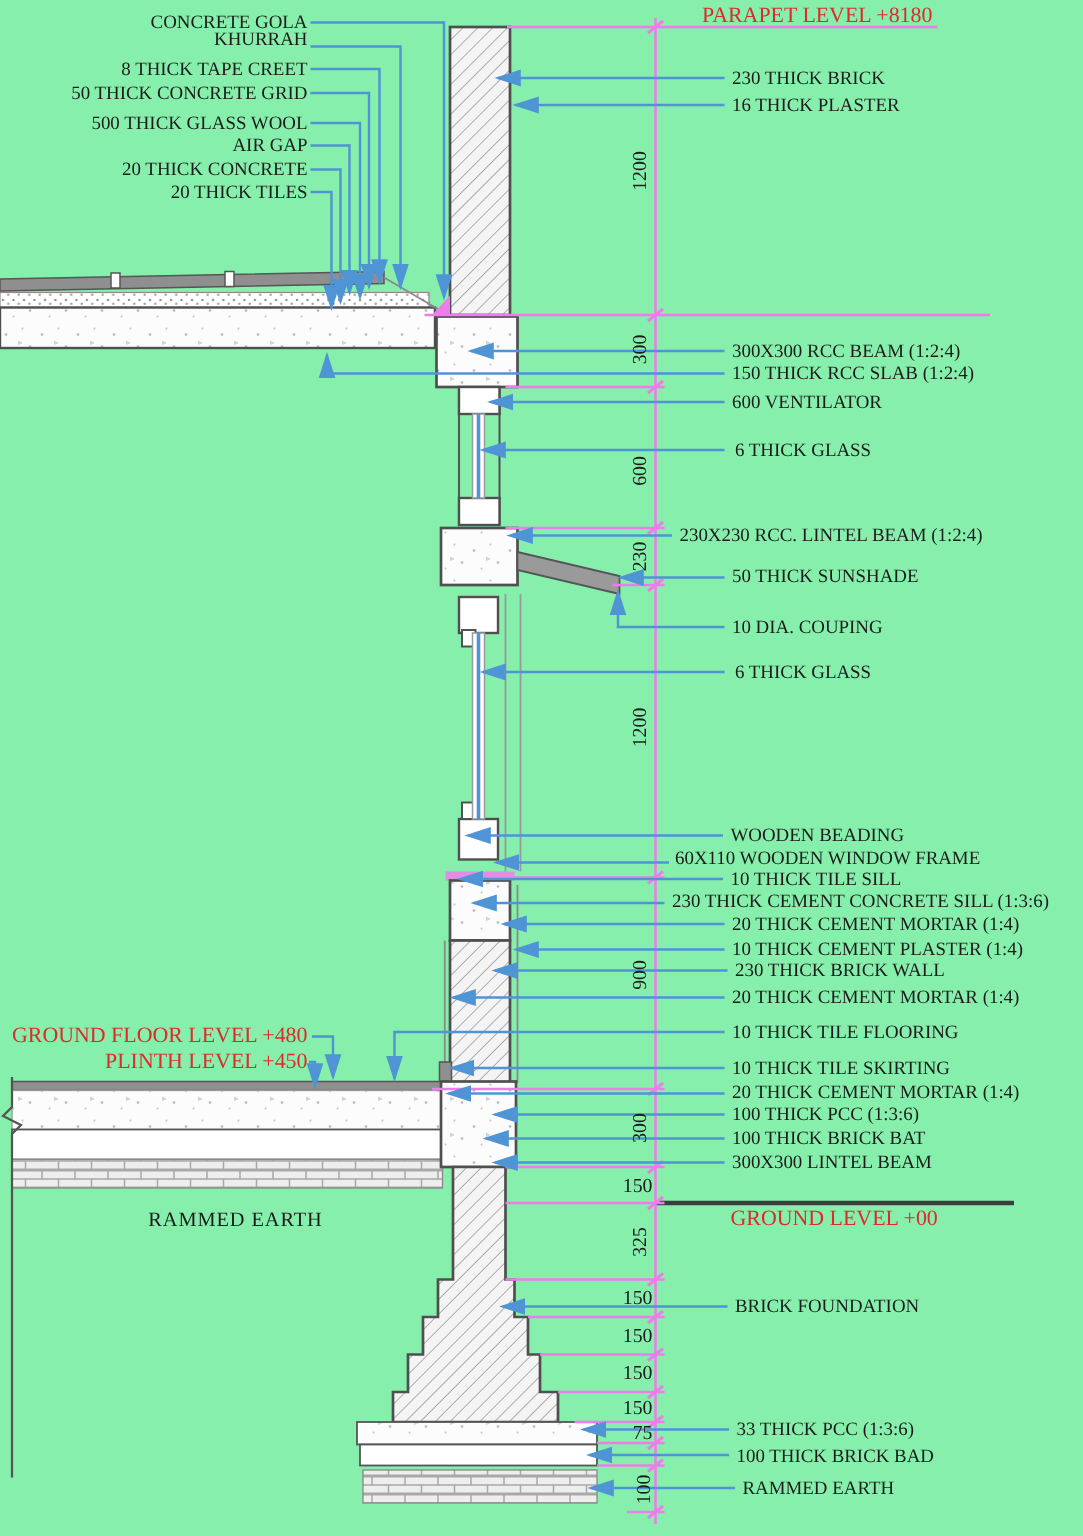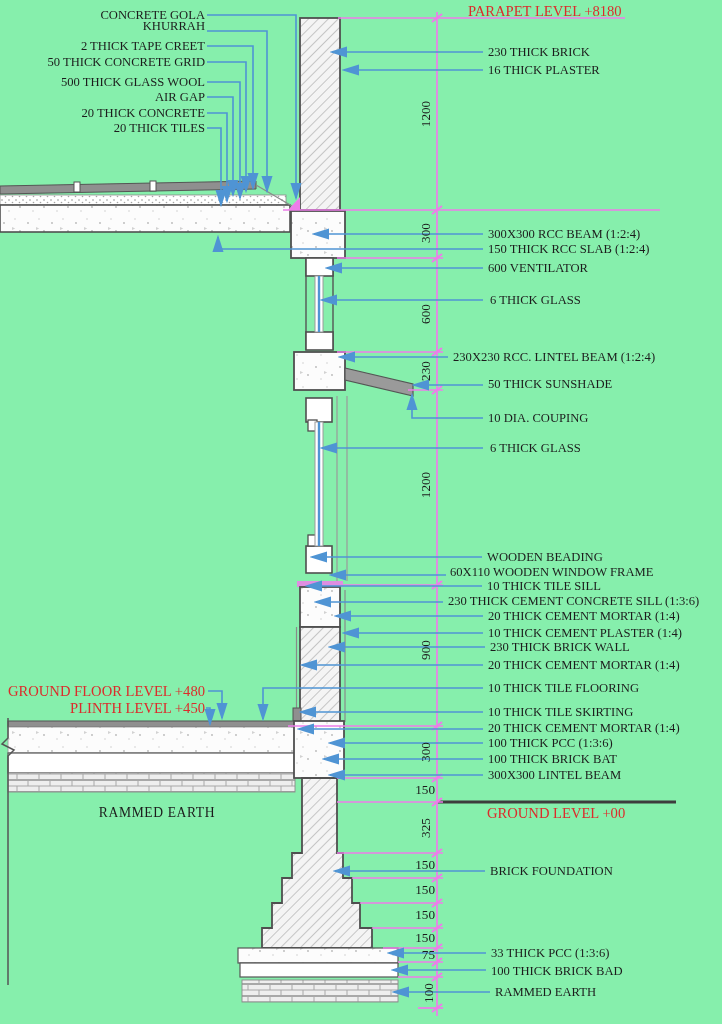--- a/index.html
+++ b/index.html
@@ -202,21 +202,21 @@
     <polyline points="207,128 221,128 221,205" marker-end="url(#arrE)"></polyline>
 
     <polyline points="208,691 222,691 222,718" marker-end="url(#arrE)"></polyline>
     <polyline points="206,708 210,708 210,724" marker-end="url(#arrE)"></polyline>
   </g>
 </svg>
 
 <div id="labels">
       <div class="ann black a-right" style="left: 205px; top: 15px;">CONCRETE GOLA</div>
       <div class="ann black a-right" style="left: 205px; top: 26px; padding-left: 22px;">KHURRAH</div>
-      <div class="ann black a-right" style="left: 205px; top: 46px;">2 THICK TAPE CREET</div>
+      <div class="ann black a-right" style="left: 205px; top: 46px;">8 THICK TAPE CREET</div>
       <div class="ann black a-right" style="left: 205px; top: 62px;">50 THICK CONCRETE GRID</div>
       <div class="ann black a-right" style="left: 205px; top: 82px;">500 THICK GLASS WOOL</div>
       <div class="ann black a-right" style="left: 205px; top: 97px;">AIR GAP</div>
       <div class="ann black a-right" style="left: 205px; top: 113px;">20 THICK CONCRETE</div>
       <div class="ann black a-right" style="left: 205px; top: 128px;">20 THICK TILES</div>
       <div class="ann black a-left" style="left: 488px; top: 52px;">230 THICK BRICK</div>
       <div class="ann black a-left" style="left: 488px; top: 70px;">16 THICK PLASTER</div>
       <div class="ann black a-left" style="left: 488px; top: 234px;">300X300 RCC BEAM (1:2:4)</div>
       <div class="ann black a-left" style="left: 488px; top: 249px;">150 THICK RCC SLAB (1:2:4)</div>
       <div class="ann black a-left" style="left: 488px; top: 268px;">600 VENTILATOR</div>

